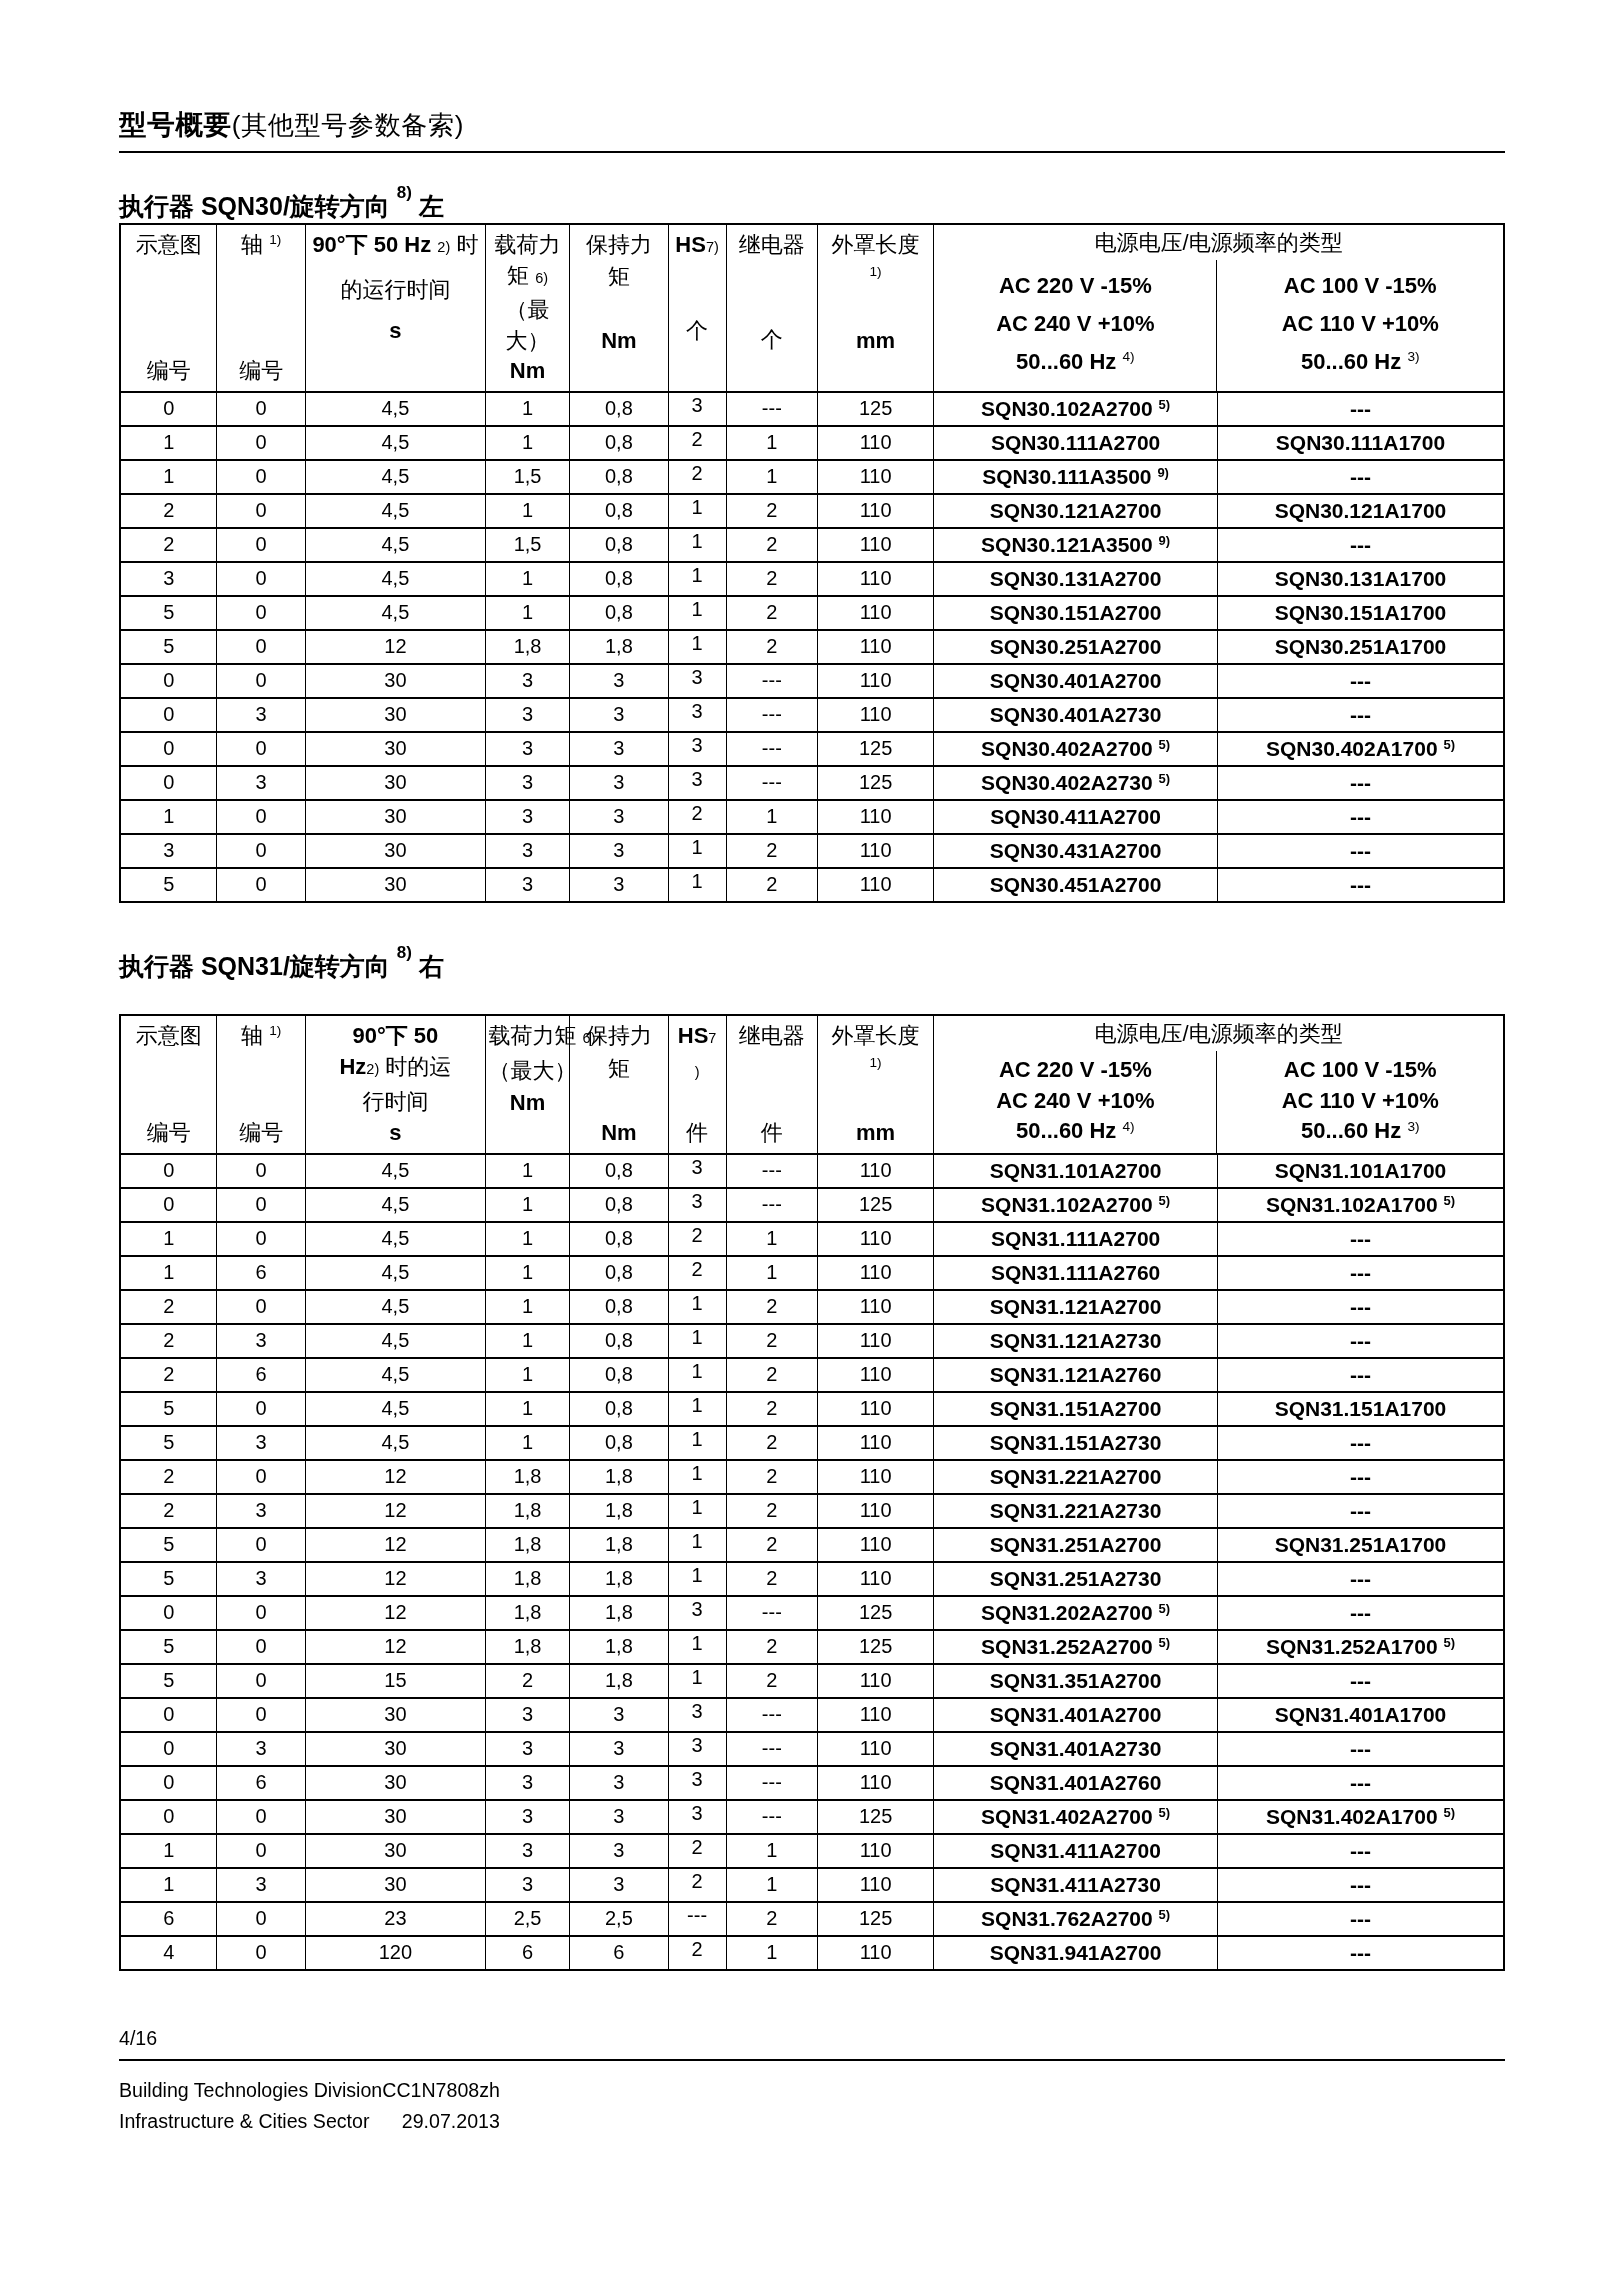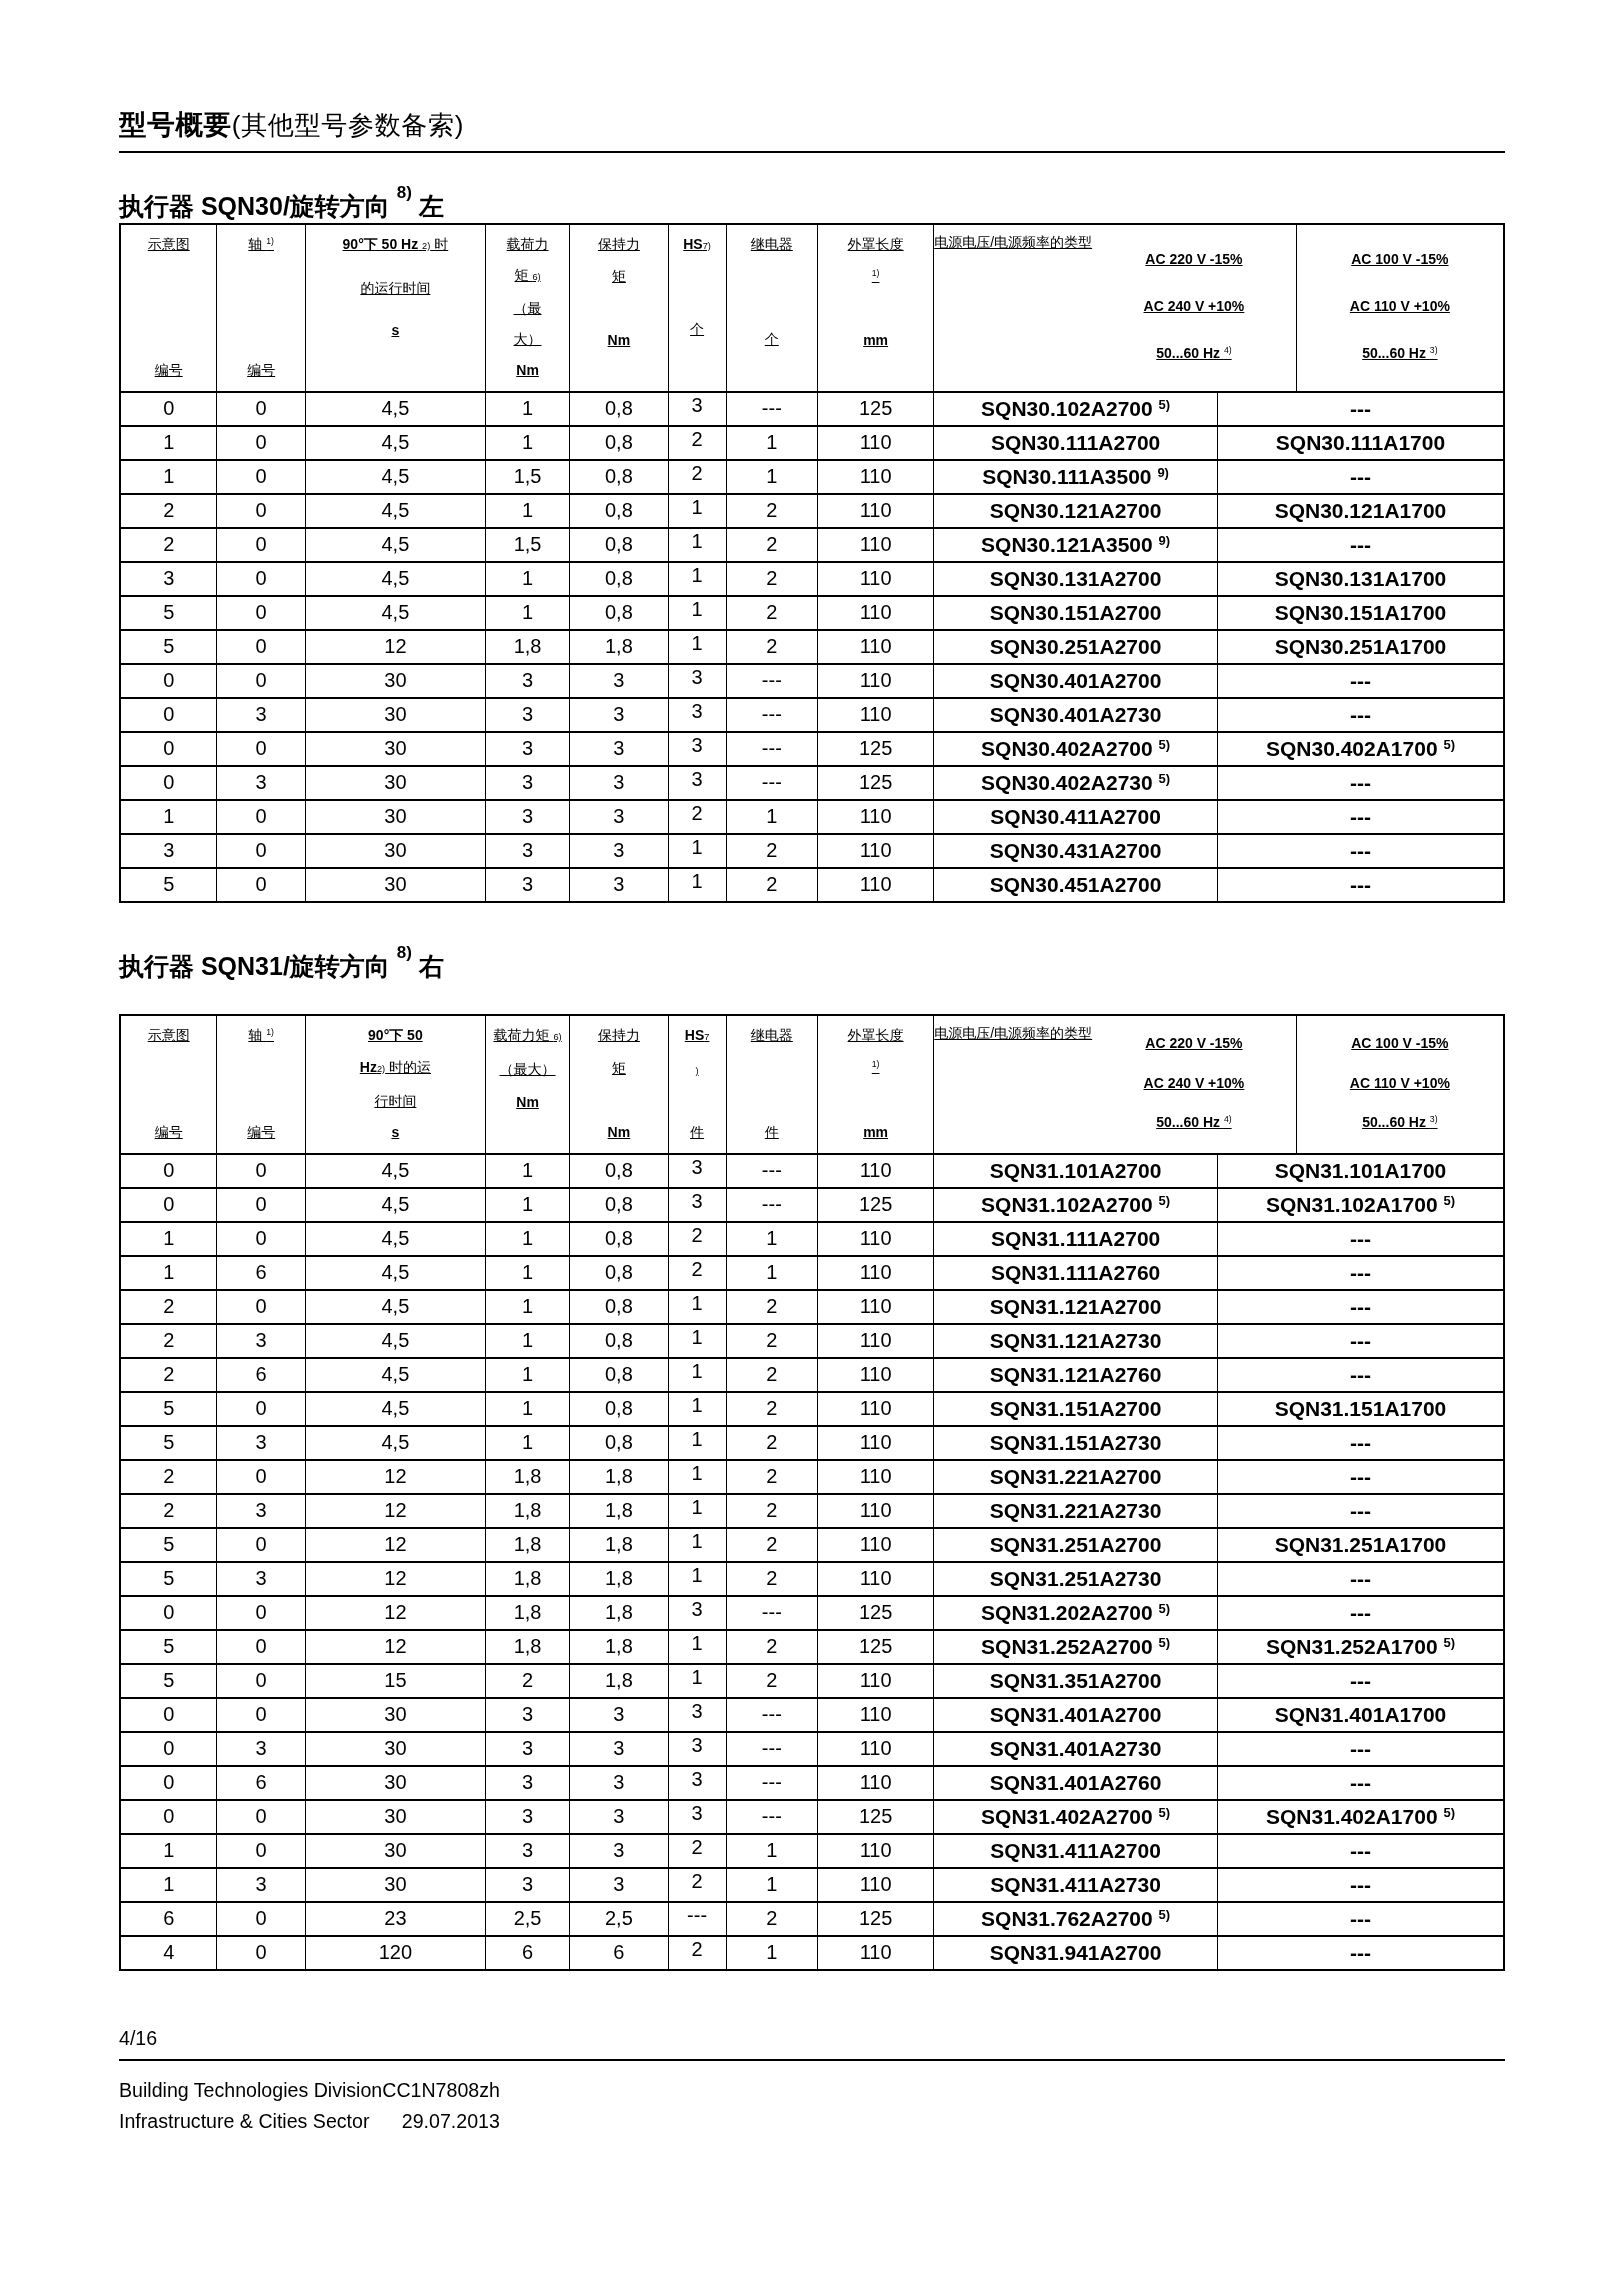--- a/index.html
+++ b/index.html
@@ -20,30 +20,30 @@
   #sec2 h2.section-title { margin-top: 47px; margin-bottom: 31px; }
   .tsup { font-size: 17px; position: relative; top: -0.45em; font-weight: bold; }
 
   table.dtable { border-collapse: collapse; width: 100%; table-layout: fixed; border: 2.6px solid #000; }
   .dtable th, .dtable td { border: 1.3px solid #000; padding: 0; }
   .dtable td {
     border-top-width: 2px; border-bottom-width: 2px;
     text-align: center; vertical-align: middle;
     font-size: 20px;
   }
-  .dtable thead th { border-bottom: 2.6px solid #000; font-weight: normal; font-size: 14px; vertical-align: top; text-decoration: underline; }
+  .dtable thead th { border-bottom: 2.6px solid #000; font-weight: normal; font-size: 22px; vertical-align: top; }
   #t1 tbody tr { height: 34px; }
   #t2 tbody tr { height: 34px; }
 
   .hcell { display: flex; flex-direction: column; justify-content: space-between; box-sizing: border-box; padding: 7.9px 2.6px; text-align: center; }
   #t1 .hcell, #t1 .pwr { height: 166px; }
   #t2 .hcell, #t2 .pwr { height: 137px; }
   .hline { min-height: 22px; line-height: 23.6px; white-space: nowrap; }
 
-  .pwr { display: flex; flex-direction: row; box-sizing: border-box; }
+  .pwr { display: flex; flex-direction: column; box-sizing: border-box; }
   .ptitle { height: 35px; line-height: 35px; text-align: center; }
   .psub { flex: 1; display: flex; }
   .psub > div { display: flex; flex-direction: column; justify-content: space-evenly; text-align: center; }
   .psub > .pleft { width: 49.8%; border-right: 1.3px solid #000; box-sizing: border-box; }
   .psub > .pright { flex: 1; }
 
   td.model { font-weight: bold; font-size: 21px; }
   td.hs { vertical-align: top; padding-top: 1.3px; }
 
   .b { font-weight: bold; }

